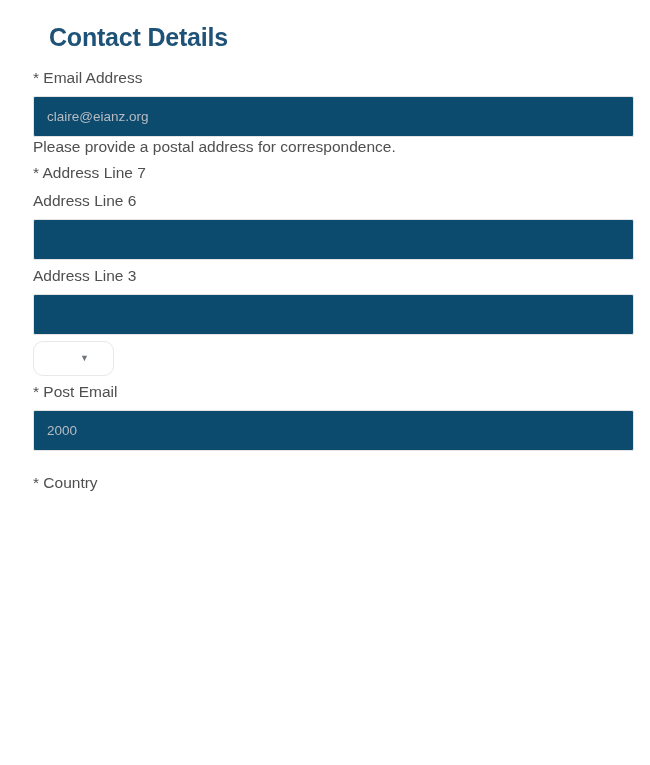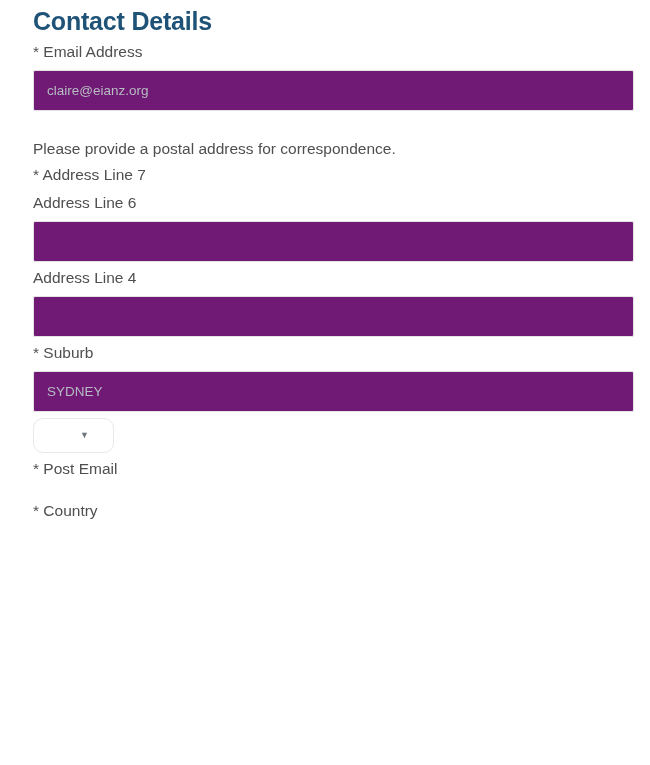--- a/index.html
+++ b/index.html
@@ -19,57 +19,56 @@
     width: 650px;
     height: 765px;
     box-sizing: border-box;
     padding: 0 17px 0 33px;
   }
   .page-title {
     font-size: 25px;
     font-weight: bold;
     color: #1f5277;
     letter-spacing: -0.2px;
-    margin: 0;
+    margin: 16px;
     padding-top: 6px;
     line-height: 30px;
   }
   .field-block {
     margin-top: 6px;
   }
   .field-label {
     font-size: 15.5px;
     color: #4f4f4f;
     line-height: 20px;
     margin-bottom: 8px;
     font-weight: normal;
   }
   .text-input {
     display: block;
     box-sizing: border-box;
     width: 601px;
     height: 41px;
     border: 1px solid #e3e3e3;
     border-radius: 2px;
-    background: #701a75;
+    background: #0c4a6e;
     padding: 0 13px;
     font-family: "Liberation Sans", sans-serif;
     font-size: 13.5px;
     color: #9aa4ad;
     outline: none;
   }
   .text-input::placeholder {
     color: #b6bcc2;
     font-size: 13.5px;
   }
   .helper-text {
     font-size: 15.5px;
     color: #4f4f4f;
     line-height: 20px;
-    margin-top: 28px;
   }
   .select-wrap {
     position: relative;
     display: inline-block;
   }
   .select-box {
     box-sizing: border-box;
     height: 35px;
     border: 1px solid #e8e8e8;
     border-radius: 10px;
@@ -121,40 +120,37 @@
   <div class="field-block">
     <div class="field-label">* Address Line 7</div>
   </div>
 
   <div class="field-block">
     <div class="field-label">Address Line 6</div>
     <input class="text-input" type="text" placeholder="" style="">
   </div>
 
   <div class="field-block">
-    <div class="field-label">Address Line 4</div>
+    <div class="field-label">Address Line 3</div>
     <input class="text-input" type="text" placeholder="" style="">
   </div>
 
-  <div class="field-block">
-    <div class="field-label">* Suburb</div>
-    <input class="text-input" type="text" placeholder="SYDNEY" style="">
-  </div>
 
   <div class="field-block">
     <div class="select-wrap">
       <div class="select-box select-state">
         <span class="select-value">NSW</span>
         <span class="caret">▼</span>
       </div>
     </div>
   </div>
 
   <div class="field-block">
     <div class="field-label">* Post Email</div>
+    <input class="text-input" type="text" placeholder="2000" style="">
   </div>
 
   <div class="country-block">
     <div class="field-label">* Country</div>
 
   </div>
 
 </div>
 
 </body></html>

